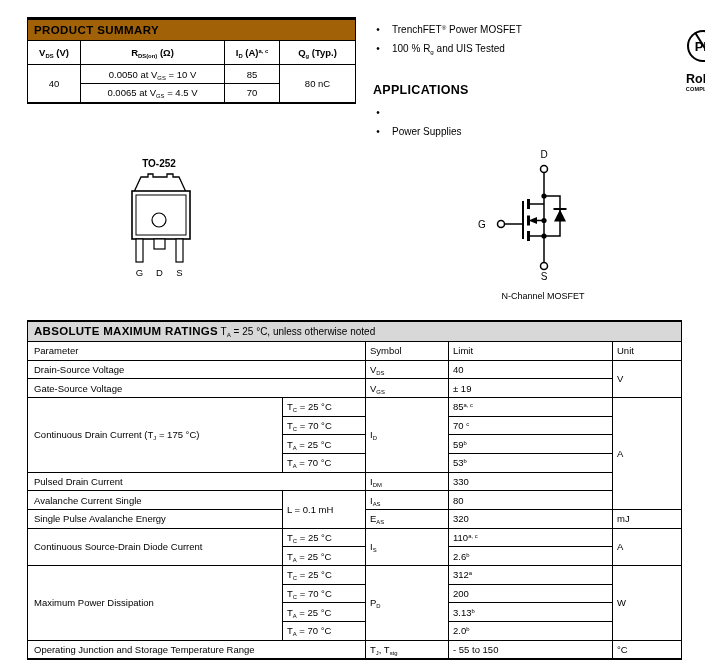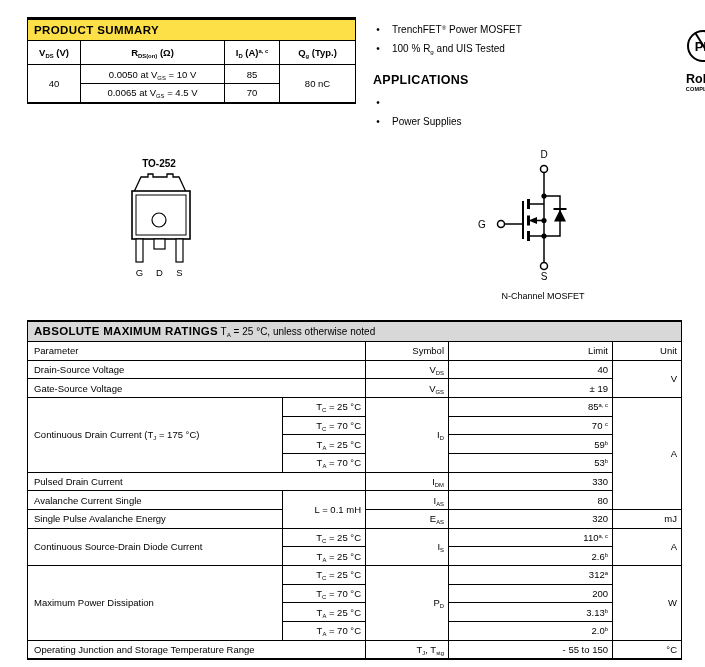--- a/index.html
+++ b/index.html
@@ -13,47 +13,47 @@
 
   sub { font-size: 0.62em; vertical-align: -0.3em; line-height: 0; }
   sup { font-size: 0.62em; vertical-align: 0.45em; line-height: 0; }
 
   table { border-collapse: collapse; table-layout: fixed; }
 
   
   .ps { position: absolute; left: 27px; top: 17px; width: 328px; border-bottom: 2px solid #000; }
   .ps td, .ps th { border: 1px solid #000; font-size: 9.5px; text-align: center; vertical-align: middle; padding: 1px 2px; }
   .ps .ps-title {
-    background: #fde047; border-top: 3px solid #000; text-align: left;
+    background: #a16207; border-top: 3px solid #000; text-align: left;
     font-weight: bold; font-size: 11.5px; padding: 4px 6px; letter-spacing: 0.4px;
   }
   .ps th { font-weight: bold; height: 24px; }
   .ps td.val { height: 19px; }
 
   
   .feat { position: absolute; left: 373px; top: 20px; width: 265px; }
   .sec-head { font-size: 12.5px; font-weight: bold; letter-spacing: 0.3px; margin-bottom: 6px; }
   .bullet-item { display: flex; font-size: 10px; line-height: 19px; }
   .bullet { width: 10px; margin-right: 9px; text-align: center; }
-  .apps { margin-top: 15px; }
+  .apps { margin-top: 25px; }
 
   
   .rohs { position: absolute; left: 676px; top: 27px; width: 54px; text-align: center; }
   .rohs-name { font-size: 12.5px; font-weight: bold; margin-top: 1px; }
   .rohs-sub { font-size: 5.5px; font-weight: bold; letter-spacing: 0.2px; }
 
   
   .pkg-svg { position: absolute; left: 113px; top: 150px; }
   .sym-svg { position: absolute; left: 468px; top: 143px; }
   .sym-caption { position: absolute; left: 460px; top: 291px; width: 166px; text-align: center; font-size: 9px; }
   .svg-label { font-family: "Liberation Sans", sans-serif; }
 
   
   .amr { position: absolute; left: 27px; top: 320px; width: 654px; border-bottom: 2px solid #000; }
-  .amr td, .amr th { border: 1px solid #000; font-size: 9.5px; text-align: right; vertical-align: middle; padding: 1px 4px; }
+  .amr td, .amr th { border: 1px solid #000; font-size: 9.5px; text-align: left; vertical-align: middle; padding: 1px 4px; }
   .amr tr.datarow { height: 18.7px; }
   .amr .amr-title {
     background: #d8d8d8; border-top: 2.5px solid #000; text-align: left; padding: 3px 6px; height: 20px;
   }
   .amr .amr-title .t-bold { font-weight: bold; font-size: 11.5px; letter-spacing: 0.3px; }
   .amr .amr-title .t-note { font-weight: normal; font-size: 10px; }
   .amr th { font-weight: normal; height: 19px; }
   .amr .pl { text-align: left; padding-left: 6px; }
 </style>
 </head>

